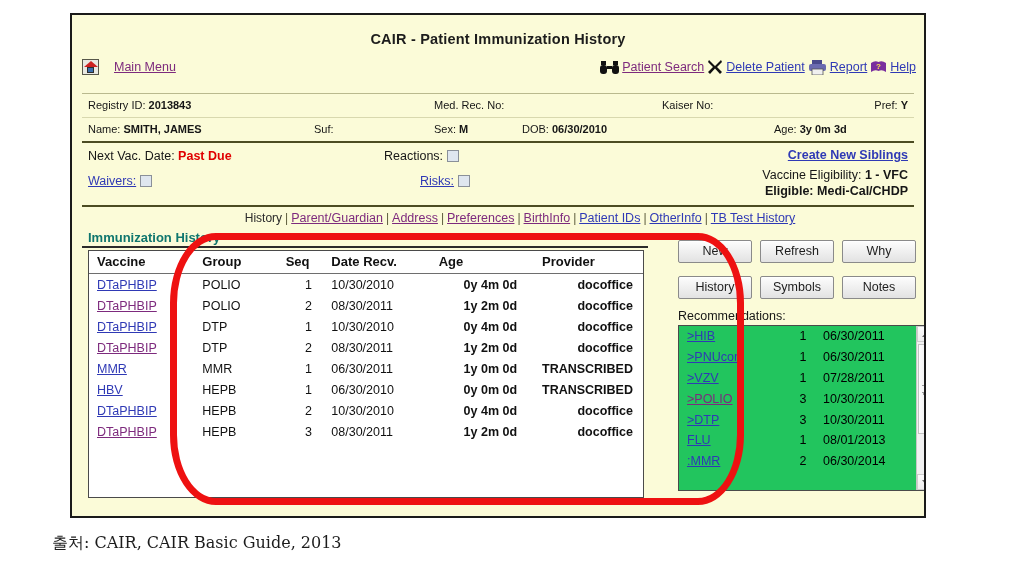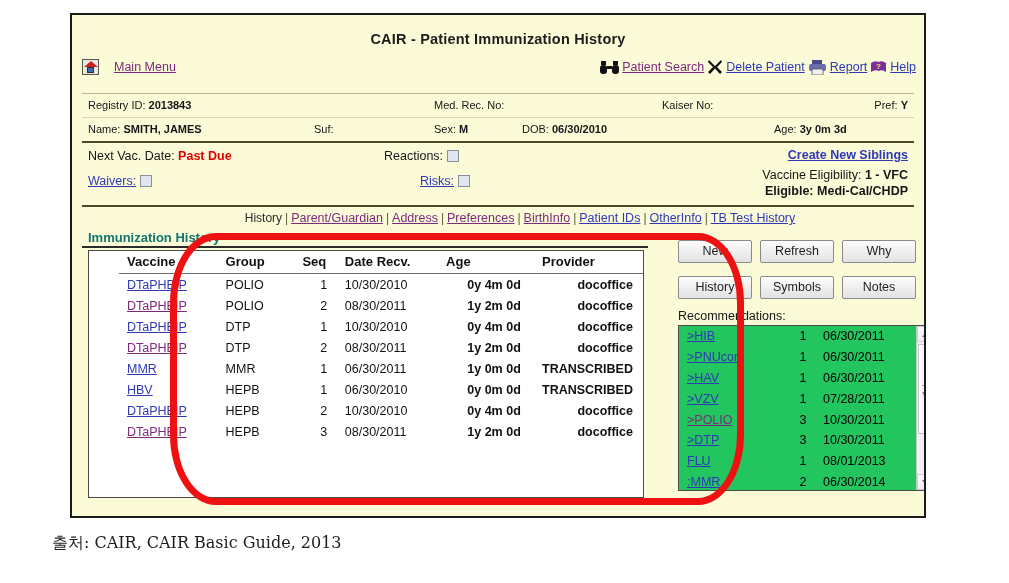--- a/index.html
+++ b/index.html
@@ -171,21 +171,20 @@
   #imm-table-wrap {
     position: absolute;
     left: 6px;
     top: 20px;
     width: 556px;
     height: 248px;
     background: #ffffff;
     border: 1px solid #4a4a4a;
     box-sizing: border-box;
     overflow: hidden;
-    padding-left: 30px;
   }
   table.imm {
     width: 100%;
     border-collapse: collapse;
     font-size: 12.5px;
     color: #111111;
   }
   table.imm th {
     font-weight: bold;
     text-align: left;
@@ -570,25 +569,20 @@
       <div id="rec-box">
         <table class="rec">
           <tbody id="rec-body">
               <tr>
                 <td class="rc-name"><a href="#" class="vlink lnk-blue">&gt;HIB</a></td>
                 <td class="rc-seq">1</td>
                 <td class="rc-date">06/30/2011</td>
               </tr>
               <tr>
                 <td class="rc-name"><a href="#" class="vlink lnk-blue">&gt;PNUcon</a></td>
-                <td class="rc-seq">1</td>
-                <td class="rc-date">06/30/2011</td>
-              </tr>
-              <tr>
-                <td class="rc-name"><a href="#" class="vlink lnk-blue">&gt;HAV</a></td>
                 <td class="rc-seq">1</td>
                 <td class="rc-date">06/30/2011</td>
               </tr>
               <tr>
                 <td class="rc-name"><a href="#" class="vlink lnk-blue">&gt;VZV</a></td>
                 <td class="rc-seq">1</td>
                 <td class="rc-date">07/28/2011</td>
               </tr>
               <tr>
                 <td class="rc-name"><a href="#" class="vlink lnk-visited">&gt;POLIO</a></td>

